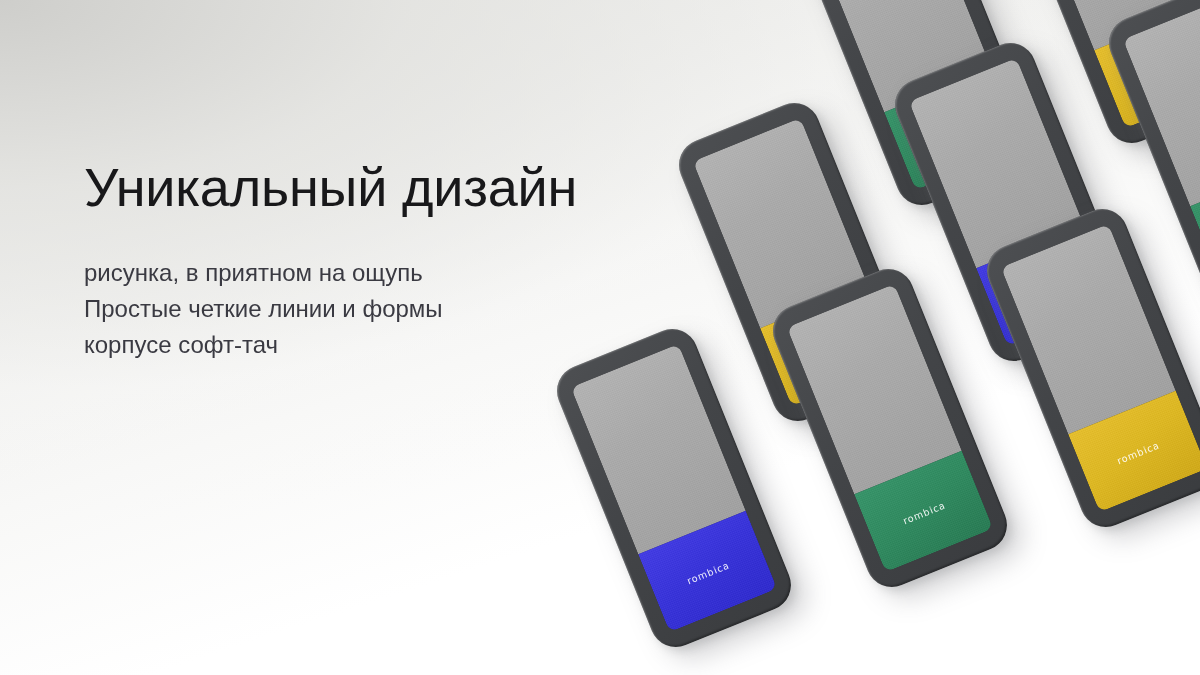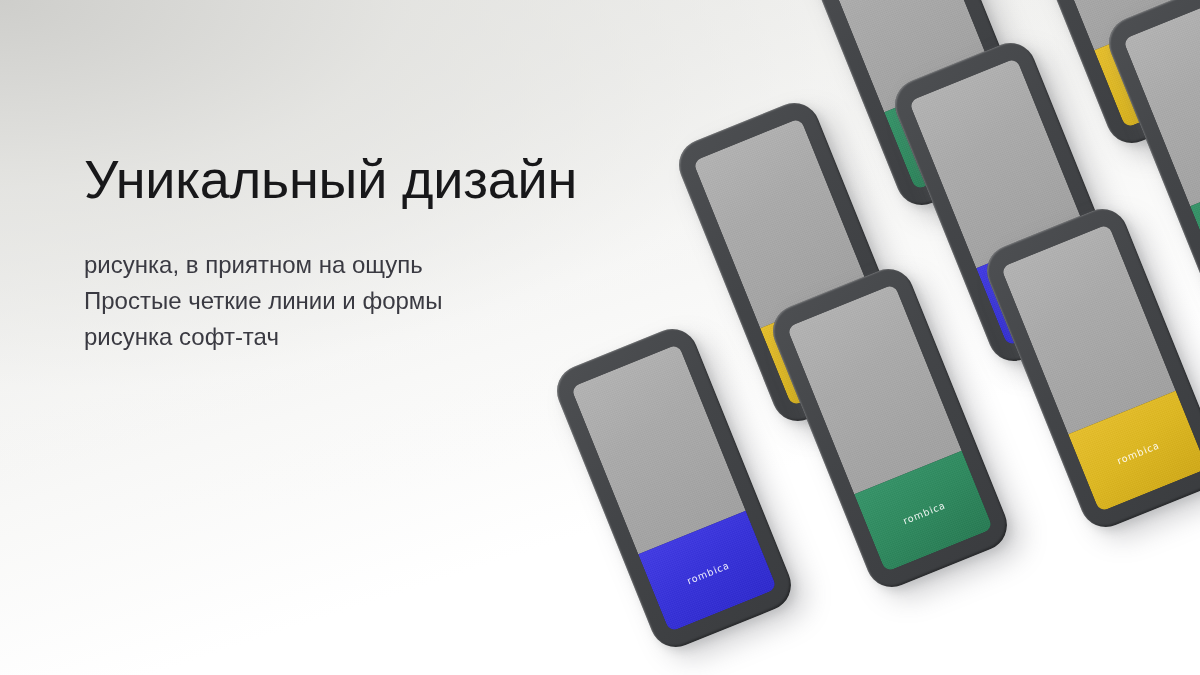--- a/index.html
+++ b/index.html
@@ -8,21 +8,21 @@
     font-family:"Liberation Sans","DejaVu Sans",sans-serif;
     background:#ffffff;
   }
   #stage{
     position:relative;width:1200px;height:675px;overflow:hidden;
     background:
       radial-gradient(120% 100% at 0% 0%, rgba(205,205,202,0.95) 0%, rgba(226,226,223,0.75) 28%, rgba(248,248,247,0.25) 58%, rgba(255,255,255,0) 78%),
       linear-gradient(162deg, #e4e4e1 0%, #eeeeec 26%, #f8f8f7 48%, #ffffff 68%, #ffffff 100%);
   }
   
-  #copy{position:absolute;left:84px;top:152px;width:500px;}
+  #copy{position:absolute;left:84px;top:160px;width:500px;}
   #title{
     font-size:54px;line-height:1.02;font-weight:400;color:#18181a;
     letter-spacing:-0.2px;margin:0 0 40px 0;white-space:nowrap;
   }
   #subtitle{
     font-size:24px;line-height:36px;font-weight:400;color:#3a3a42;
     margin:0;max-width:470px;
   }
   #subtitle .ln{display:block;}
   
@@ -81,21 +81,21 @@
 </head>
 <body>
 
 <div id="stage">
 
   <section id="copy">
     <h1 id="title">Уникальный дизайн</h1>
     <p id="subtitle">
       <span class="ln">рисунка, в приятном на ощупь</span>
       <span class="ln">Простые четкие линии и формы</span>
-      <span class="ln">рисунка софт-тач</span>
+      <span class="ln">корпусе софт-тач</span>
     </p>
   </section>
 
   <div id="devices">
       <div class="device" style="left: 846px; top: -104px; width: 148px; height: 300px; transform: rotate(-22deg);">
         <div class="panel">
           <div class="grey"></div>
           <div class="band green">
             <span class="logo">rombica</span>
           </div>

